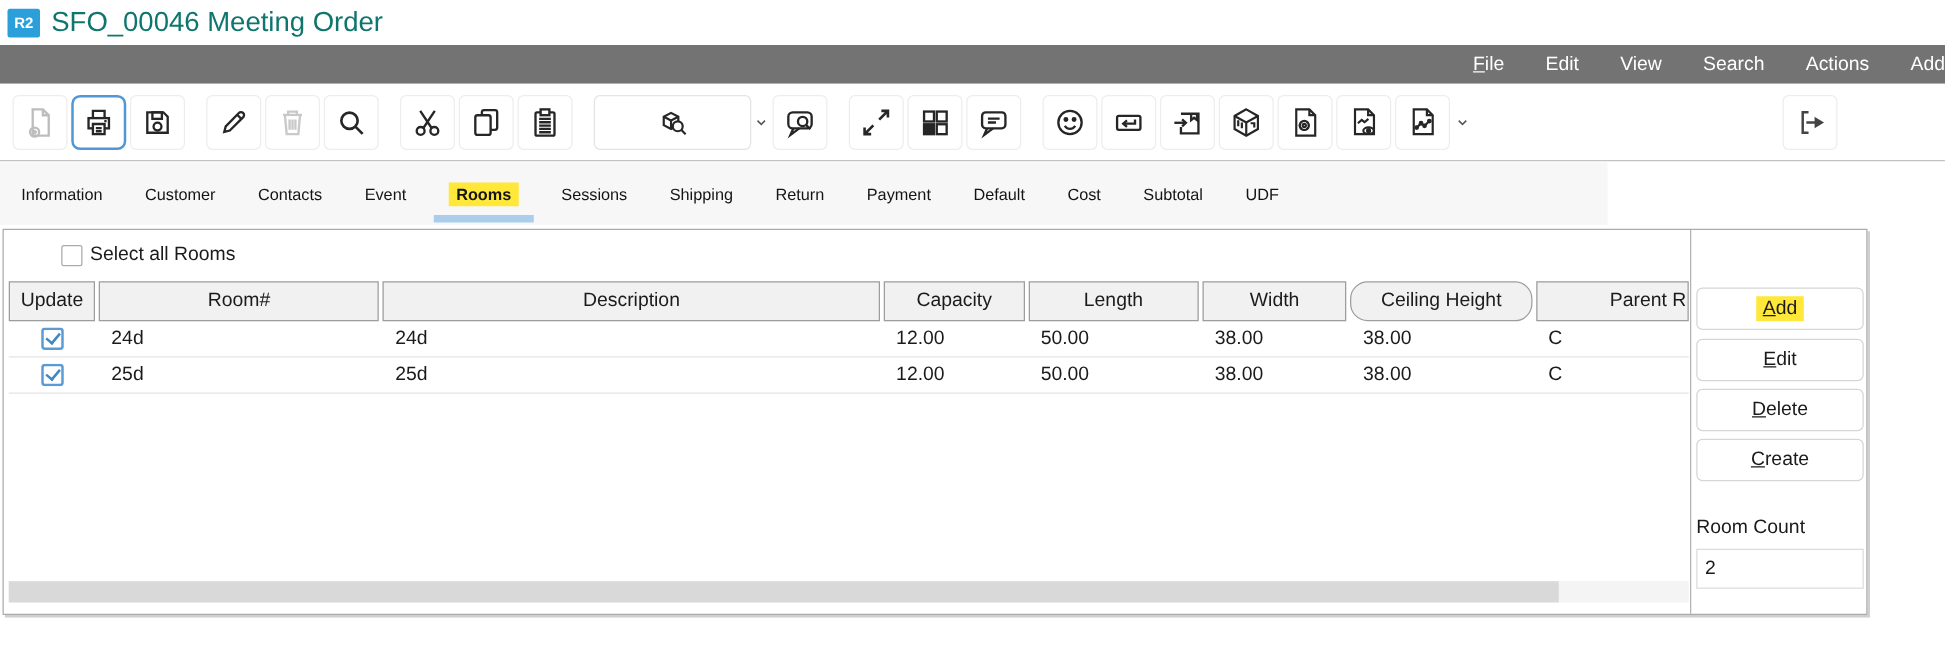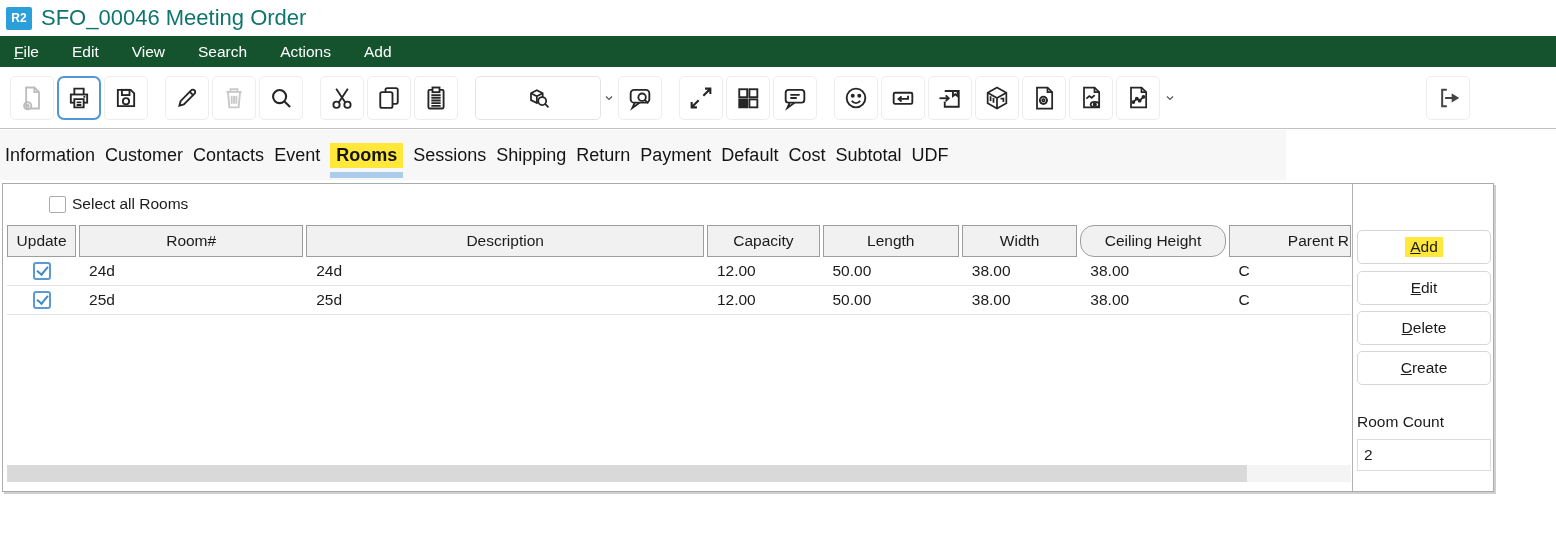--- a/index.html
+++ b/index.html
@@ -9,44 +9,44 @@
     font-family:"Liberation Sans", sans-serif; color:#1b1b1b;
   }
 
   
   .titlebar { position:absolute; left:0; top:0; width:100%; height:36px; background:#fff; display:flex; align-items:center; }
   .logo { width:26px; height:23px; margin-left:6px; background:#2b9fd9; color:#fff; font-size:12px; font-weight:bold;
           display:flex; align-items:center; justify-content:center; border-radius:2px; }
   .wtitle { margin-left:9px; font-size:22px; color:#0f766e; }
 
   
-  .menubar { position:absolute; left:0; top:36px; width:100%; height:31px; background:#14532d;
-             display:flex; align-items:center; padding-left:14px; gap:33px; }
+  .menubar { position:absolute; left:0; top:36px; width:100%; height:31px; background:#737373;
+             display:flex; align-items:center; padding-left:14px; gap:33px;justify-content:flex-end; }
   .menu-item { color:#fff; font-size:15.5px; cursor:default; }
   .accel { display:inline-block; }
   .accel::first-letter { text-decoration:underline; }
 
   
   .toolbar { position:absolute; left:0; top:67px; width:100%; height:62px; background:#fff;
              border-bottom:1px solid #c2c2c2; display:flex; align-items:center; padding-left:10px; }
   .tbtn { width:44px; height:44px; background:#fff; border:1px solid #ededed; border-radius:5px;
           display:flex; align-items:center; justify-content:center; margin-right:3px; flex:0 0 auto; }
   .tbtn.selected { border:2px solid #4f97d6; border-radius:7px; }
   .tgap { width:14px; flex:0 0 auto; }
   .combo { width:126px; height:44px; border:1px solid #e4e4e4; border-radius:5px; display:flex;
            align-items:center; justify-content:center; margin-right:1px; flex:0 0 auto; }
   .chev { width:14px; height:44px; display:flex; align-items:center; justify-content:center; margin-right:2px; flex:0 0 auto; }
   .exitbtn { position:absolute; right:83px; top:9px; }
   svg.ic { display:block; }
 
   
   .tabstrip { position:absolute; left:0; top:130px; width:100%; height:50px; background:#fff; }
   .tabs-bg { width:1286px; height:50px; background:#f7f7f7; display:flex; align-items:center; }
-  .tab { position:relative; height:50px; display:flex; align-items:center; padding:0 5px;
-         font-size:18px; color:#141414; cursor:default; white-space:nowrap; }
+  .tab { position:relative; height:50px; display:flex; align-items:center; padding:0 17px;
+         font-size:13px; color:#141414; cursor:default; white-space:nowrap; }
   .tab.active { font-weight:bold; }
   .tab.active .tab-label { background:#ffe83a; padding:2px 6px; }
   .tab.active::after { content:""; position:absolute; left:5px; right:5px; bottom:2px; height:6px; background:#abcdec; }
 
   
   .panel { position:absolute; left:2px; top:183px; width:1492px; height:309px; background:#fff;
            border:1px solid #ababab; box-shadow:2px 2px 0 0 #cfcfcf; }
   .vdivider { position:absolute; left:1349px; top:0; bottom:0; width:1px; background:#b2b2b2; }
 
   .selectall { position:absolute; left:46px; top:11px; display:flex; align-items:center; gap:6px; }

